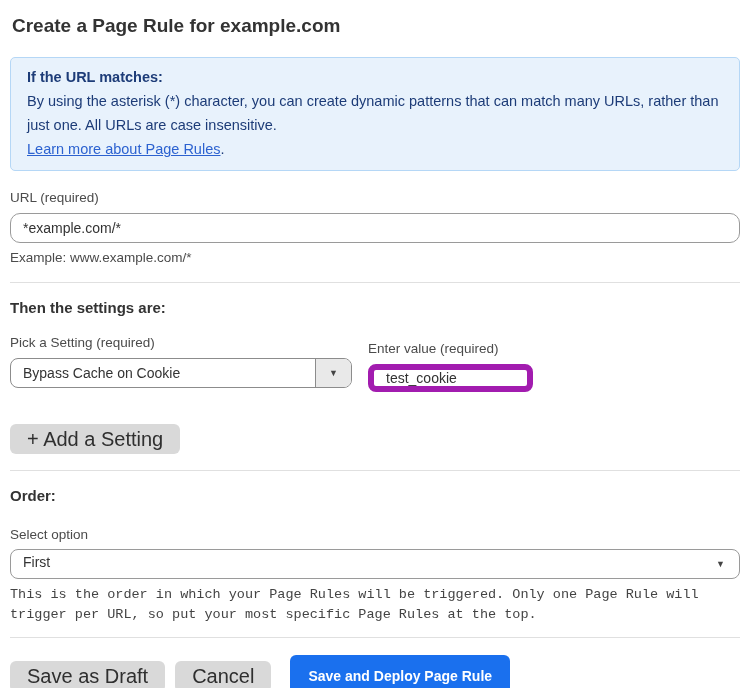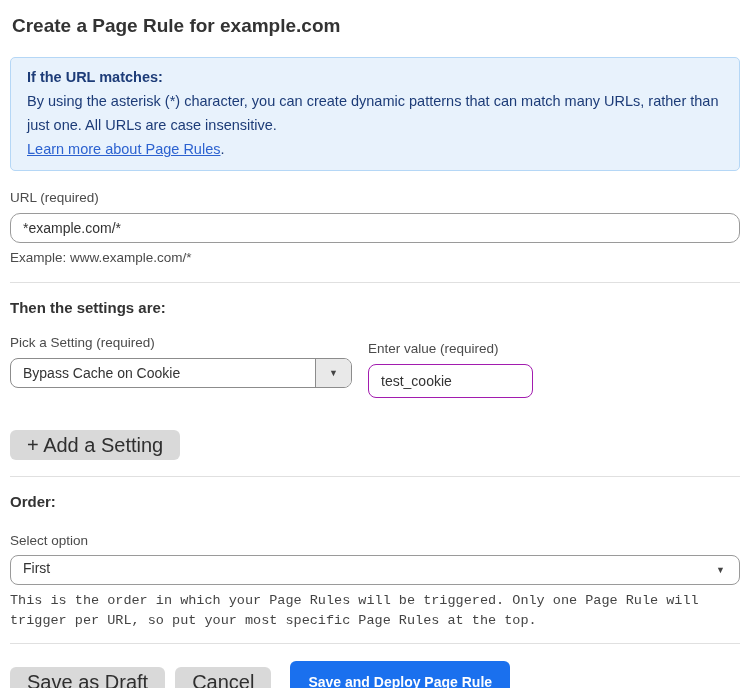--- a/index.html
+++ b/index.html
@@ -133,23 +133,23 @@
     display: flex;
     align-items: center;
     justify-content: center;
     font-size: 9px;
     color: #444;
   }
 
   .value-input {
     display: block;
     width: 165px;
-    height: 34px;
-    margin-top: 7px;
-    border: 1px solid #a21caf;
+    height: 28px;
+    margin-top: 7px;
+    border: 6px solid #a21caf;
     border-radius: 8px;
     padding: 0 12px;
     font-family: "Liberation Sans", sans-serif;
     font-size: 14px;
     color: #333;
     background: #fff;
     outline: none;
   }
 
   .gray-button {

